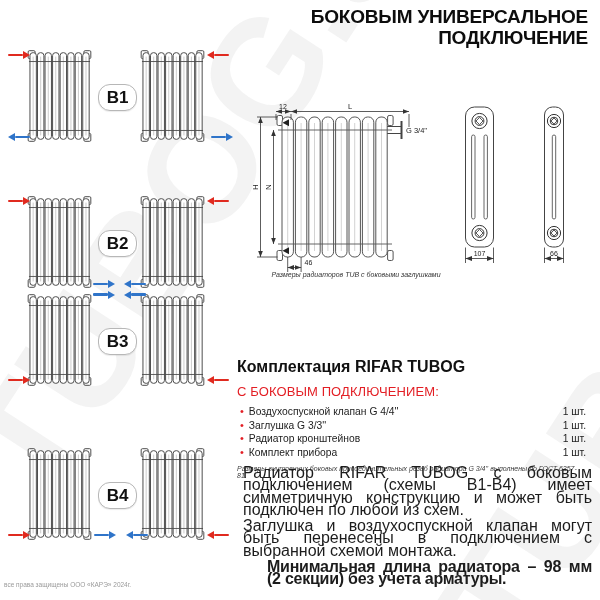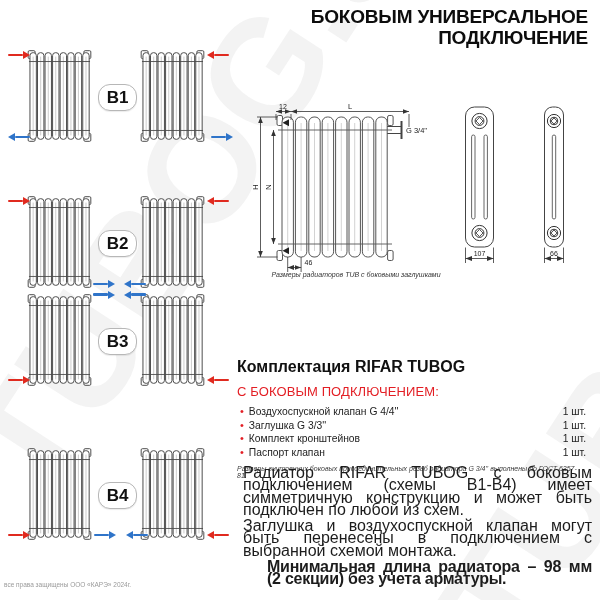--- a/index.html
+++ b/index.html
@@ -281,26 +281,26 @@
         <span class="pk-name">Воздухоспускной клапан G 4/4''</span>
         <span class="pk-qty">1 шт.</span>
       </div>
       <div class="pk-row">
         <span class="pk-dot">•</span>
         <span class="pk-name">Заглушка G 3/3''</span>
         <span class="pk-qty">1 шт.</span>
       </div>
       <div class="pk-row">
         <span class="pk-dot">•</span>
-        <span class="pk-name">Комплект кронштейнов</span>
+        <span class="pk-name">Радиатор кронштейнов</span>
         <span class="pk-qty">1 шт.</span>
       </div>
       <div class="pk-row">
         <span class="pk-dot">•</span>
-        <span class="pk-name">Паспорт клапан</span>
+        <span class="pk-name">Комплект прибора</span>
         <span class="pk-qty">1 шт.</span>
       </div>
     </div>
     <div class="pk-note">Размеры внутренних боковых присоединительных резьб радиатора G 3/4'' выполнены по ГОСТ 6357-81.</div>
   </div>
 
   <div class="desc">
     <p>Радиатор RIFAR TUBOG с боковым подключением (схемы B1-B4) имеет симметричную конструкцию и может быть подключен по любой из схем.</p>
     <p>Заглушка и воздухоспускной клапан могут быть перенесены в подключением с выбранной схемой монтажа.</p>
     <p class="b">Минимальная длина радиатора – 98 мм (2 секции) без учета арматуры.</p>

